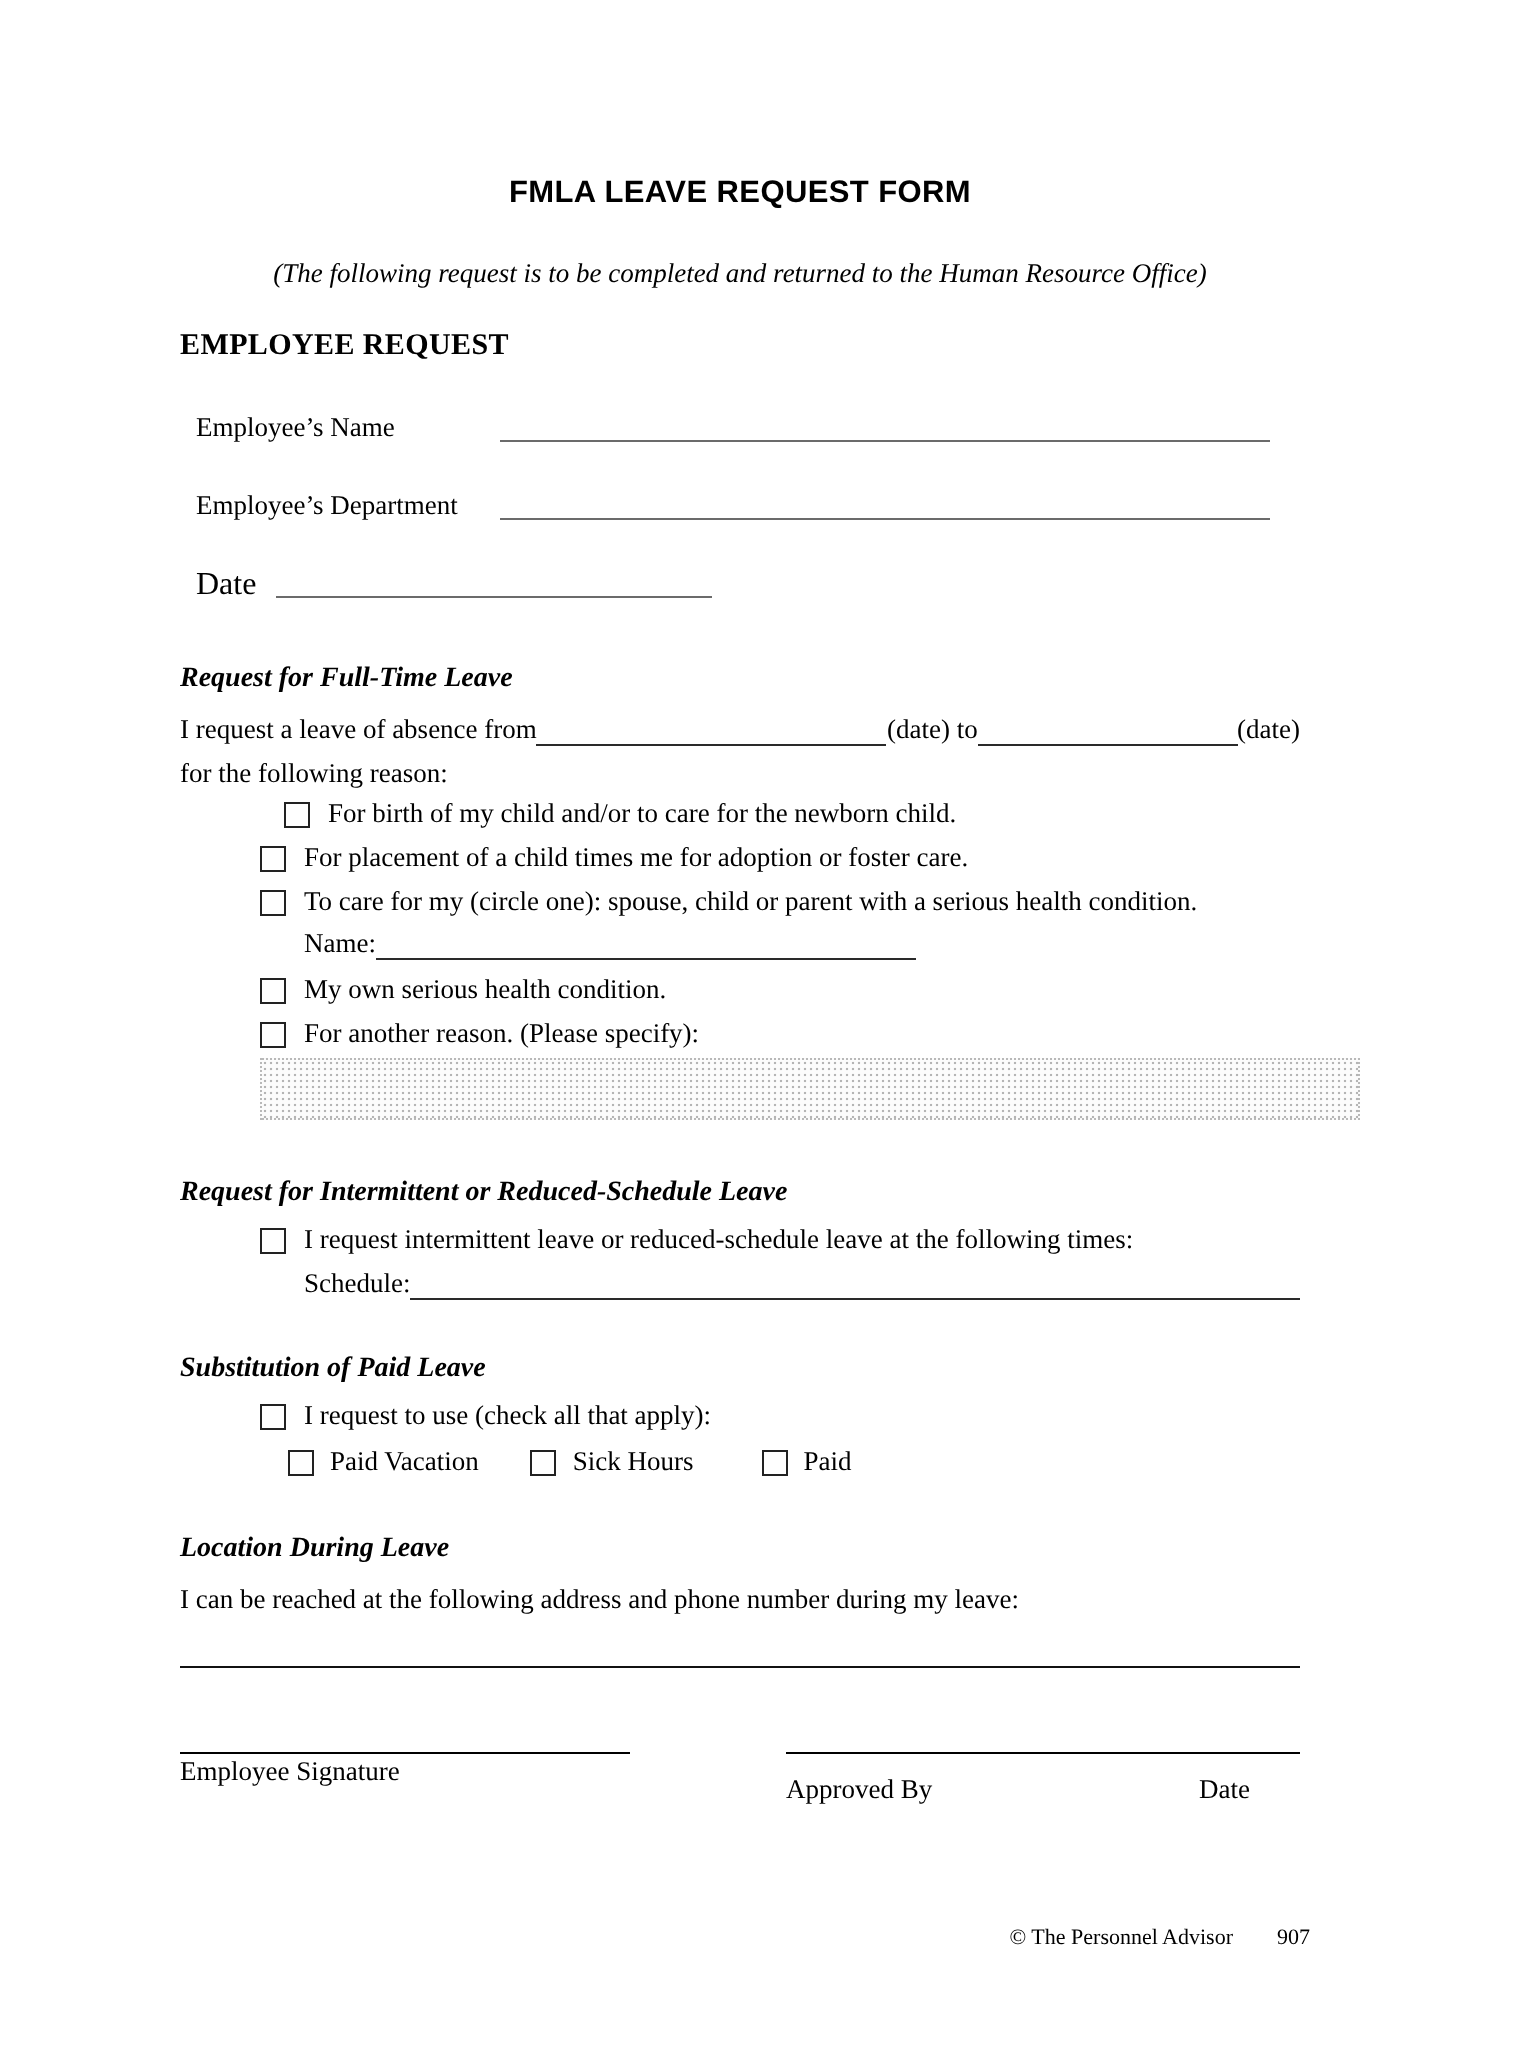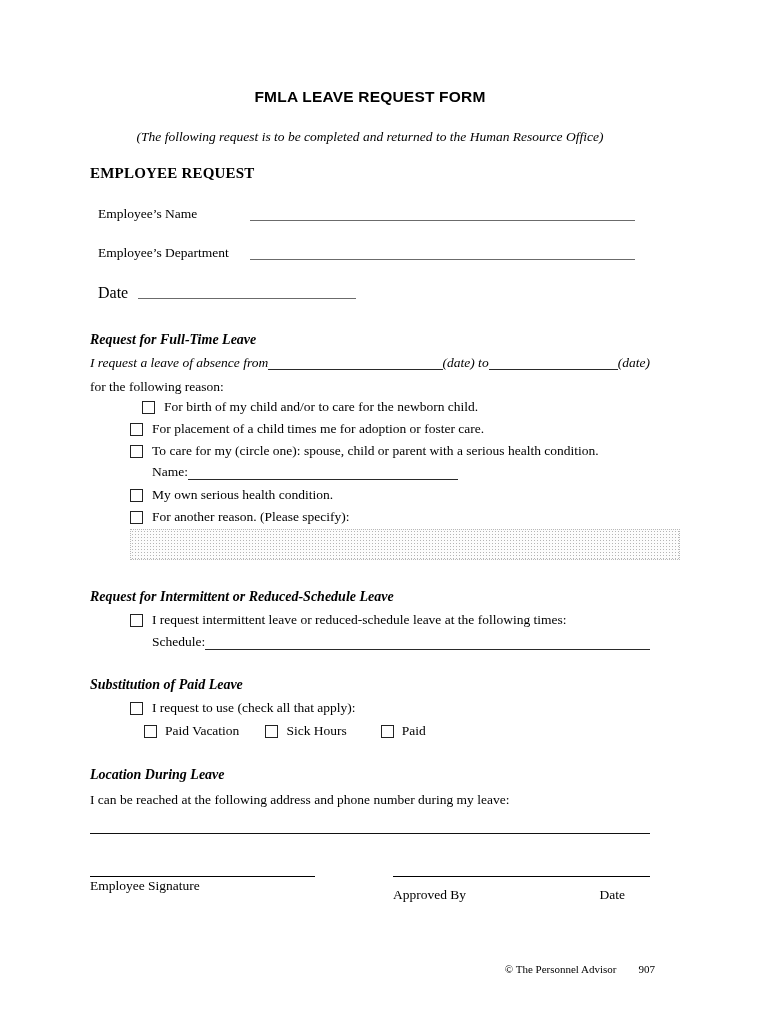--- a/index.html
+++ b/index.html
@@ -17,21 +17,21 @@
   .field-row { display:flex; align-items:flex-start; padding-left:8px; height:18px;font-family:Liberation Serif, serif; }
   .flabel { width:152px; flex-shrink:0; font-size:13.5px; }
   .fill { display:inline-block; border-bottom:1px solid #6b6b6b; height:15px; }
   .fill.dark { border-bottom-color:#2a2a2a; }
   .fill.grow { flex:1 1 auto; }
 
   .mt24{margin-top:24px;} .mt21{margin-top:21px;} .mt30{margin-top:30px;}
   .mt29{margin-top:29px;} .mt27{margin-top:27px;}
 
   .para { font-size:13.5px; line-height:18px; }
-  .inline-row { display:flex; margin-top:7px; height:18px; font-size:13.5px;font-style:italic; }
+  .inline-row { display:flex; align-items:flex-end; margin-top:7px; height:18px; font-size:13.5px; }
   .inline-row .txt { white-space:nowrap; }
 
   .cb-row { display:flex; align-items:center; gap:9px; margin-left:40px; margin-top:8px; height:14px; font-size:13.5px; }
   .cb { width:13px; height:13px; border:1.5px solid #222; background:#fff; flex-shrink:0; }
 
   .name-row { display:flex; align-items:flex-end; margin-left:62px; margin-top:6px; height:16px; font-size:13.5px; }
   .name-row .fill { width:270px; }
 
   .specify-box {
     margin-left:40px; margin-top:5px; width:550px; height:31px;

